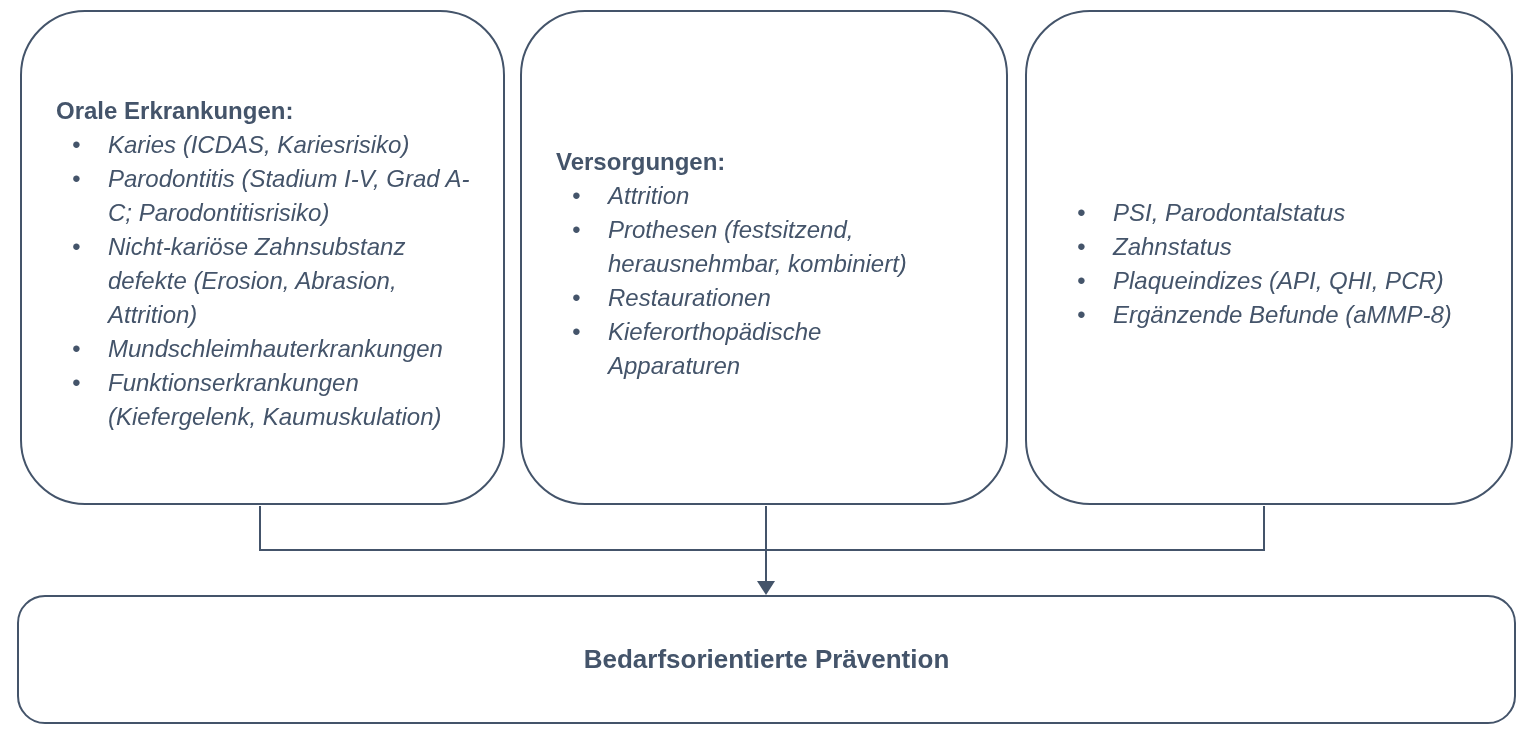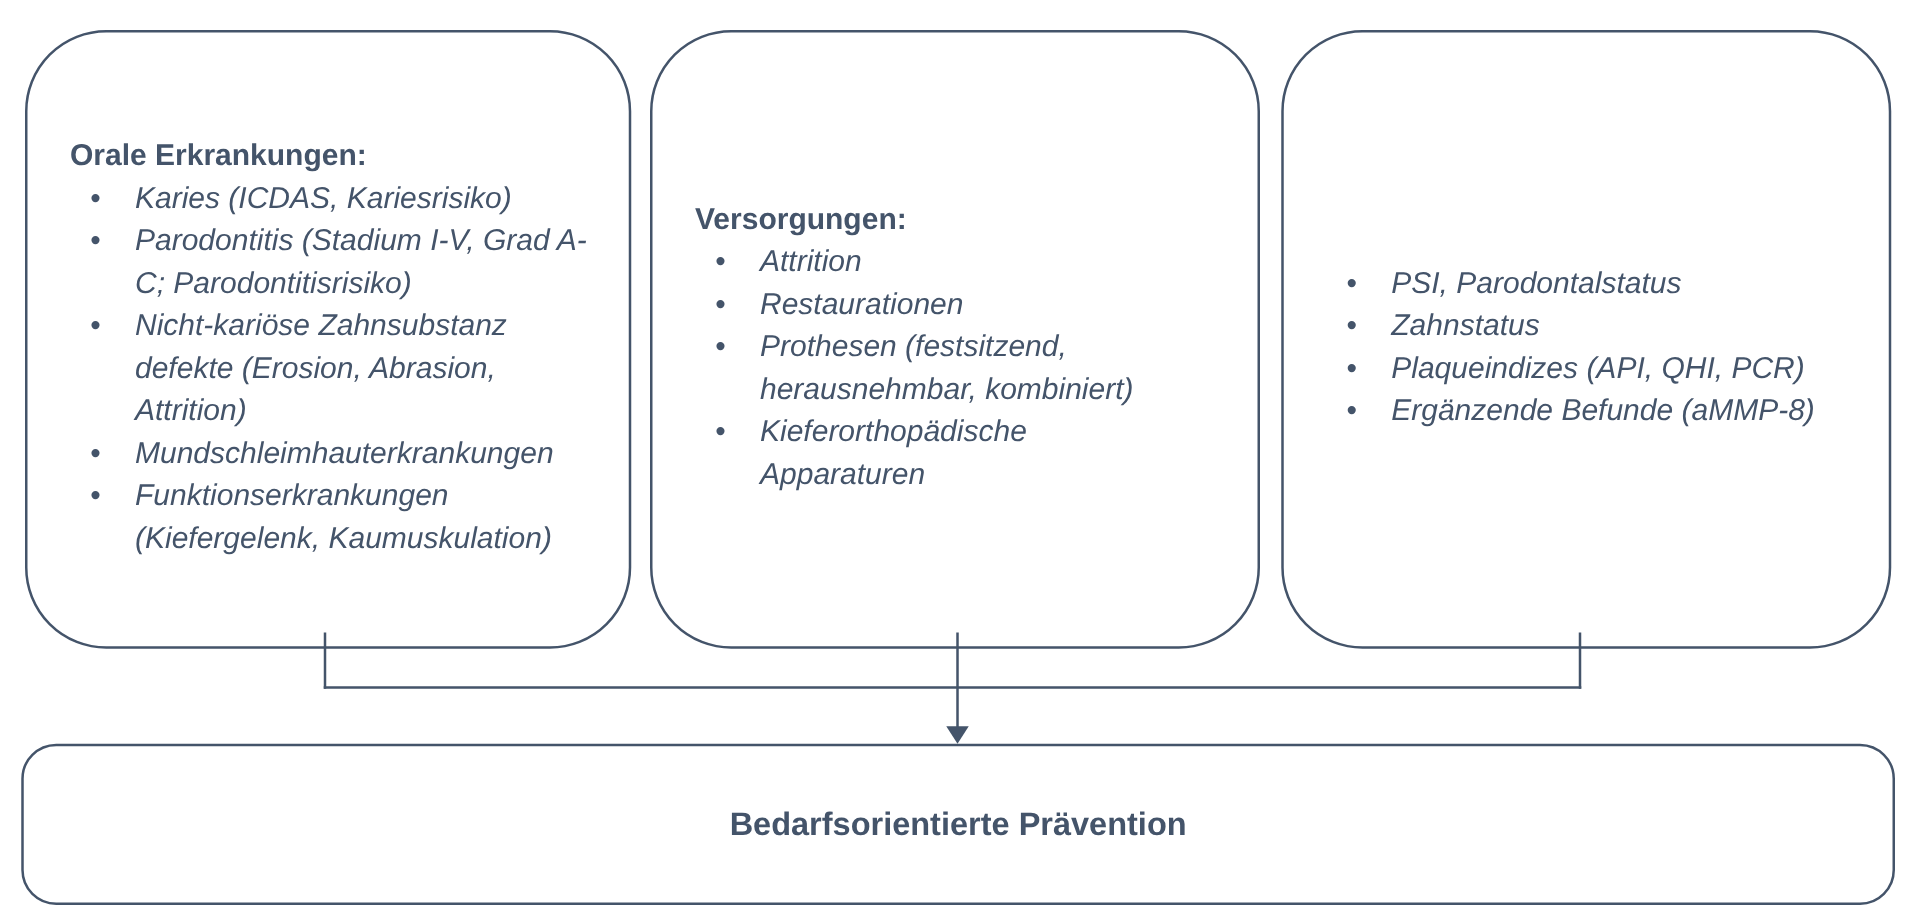--- a/index.html
+++ b/index.html
@@ -12,21 +12,21 @@
   body{font-family:"Liberation Sans",sans-serif;color:var(--text-color);}
   .canvas{
     position:relative;
     width:1533px;
     height:736px;
     background:var(--bg-color);
     overflow:hidden;
   }
   .box{
     position:absolute;
-    top:24px;
+    top:10px;
     height:495px;
     border:2px solid var(--line-color);
     border-radius:65px;
     background:var(--bg-color);
     display:flex;
     flex-direction:column;
     justify-content:center;
     padding:13px 20px 0 34px;
   }
   .box-1{left:20px;width:485px;}
@@ -107,22 +107,22 @@
         <li>Nicht-kariöse Zahnsubstanz defekte (Erosion, Abrasion, Attrition)</li>
         <li>Mundschleimhauterkrankungen</li>
         <li>Funktionserkrankungen (Kiefergelenk, Kaumuskulation)</li>
       </ul>
   </section>
 
   <section class="box box-2">
     <h2>Versorgungen:</h2>
     <ul>
         <li>Attrition</li>
+        <li>Prothesen (festsitzend, herausnehmbar, kombiniert)</li>
         <li>Restaurationen</li>
-        <li>Prothesen (festsitzend, herausnehmbar, kombiniert)</li>
         <li>Kieferorthopädische Apparaturen</li>
       </ul>
   </section>
 
   <section class="box box-3">
     <ul>
         <li>PSI, Parodontalstatus</li>
         <li>Zahnstatus</li>
         <li>Plaqueindizes (API, QHI, PCR)</li>
         <li>Ergänzende Befunde (aMMP-8)</li>

